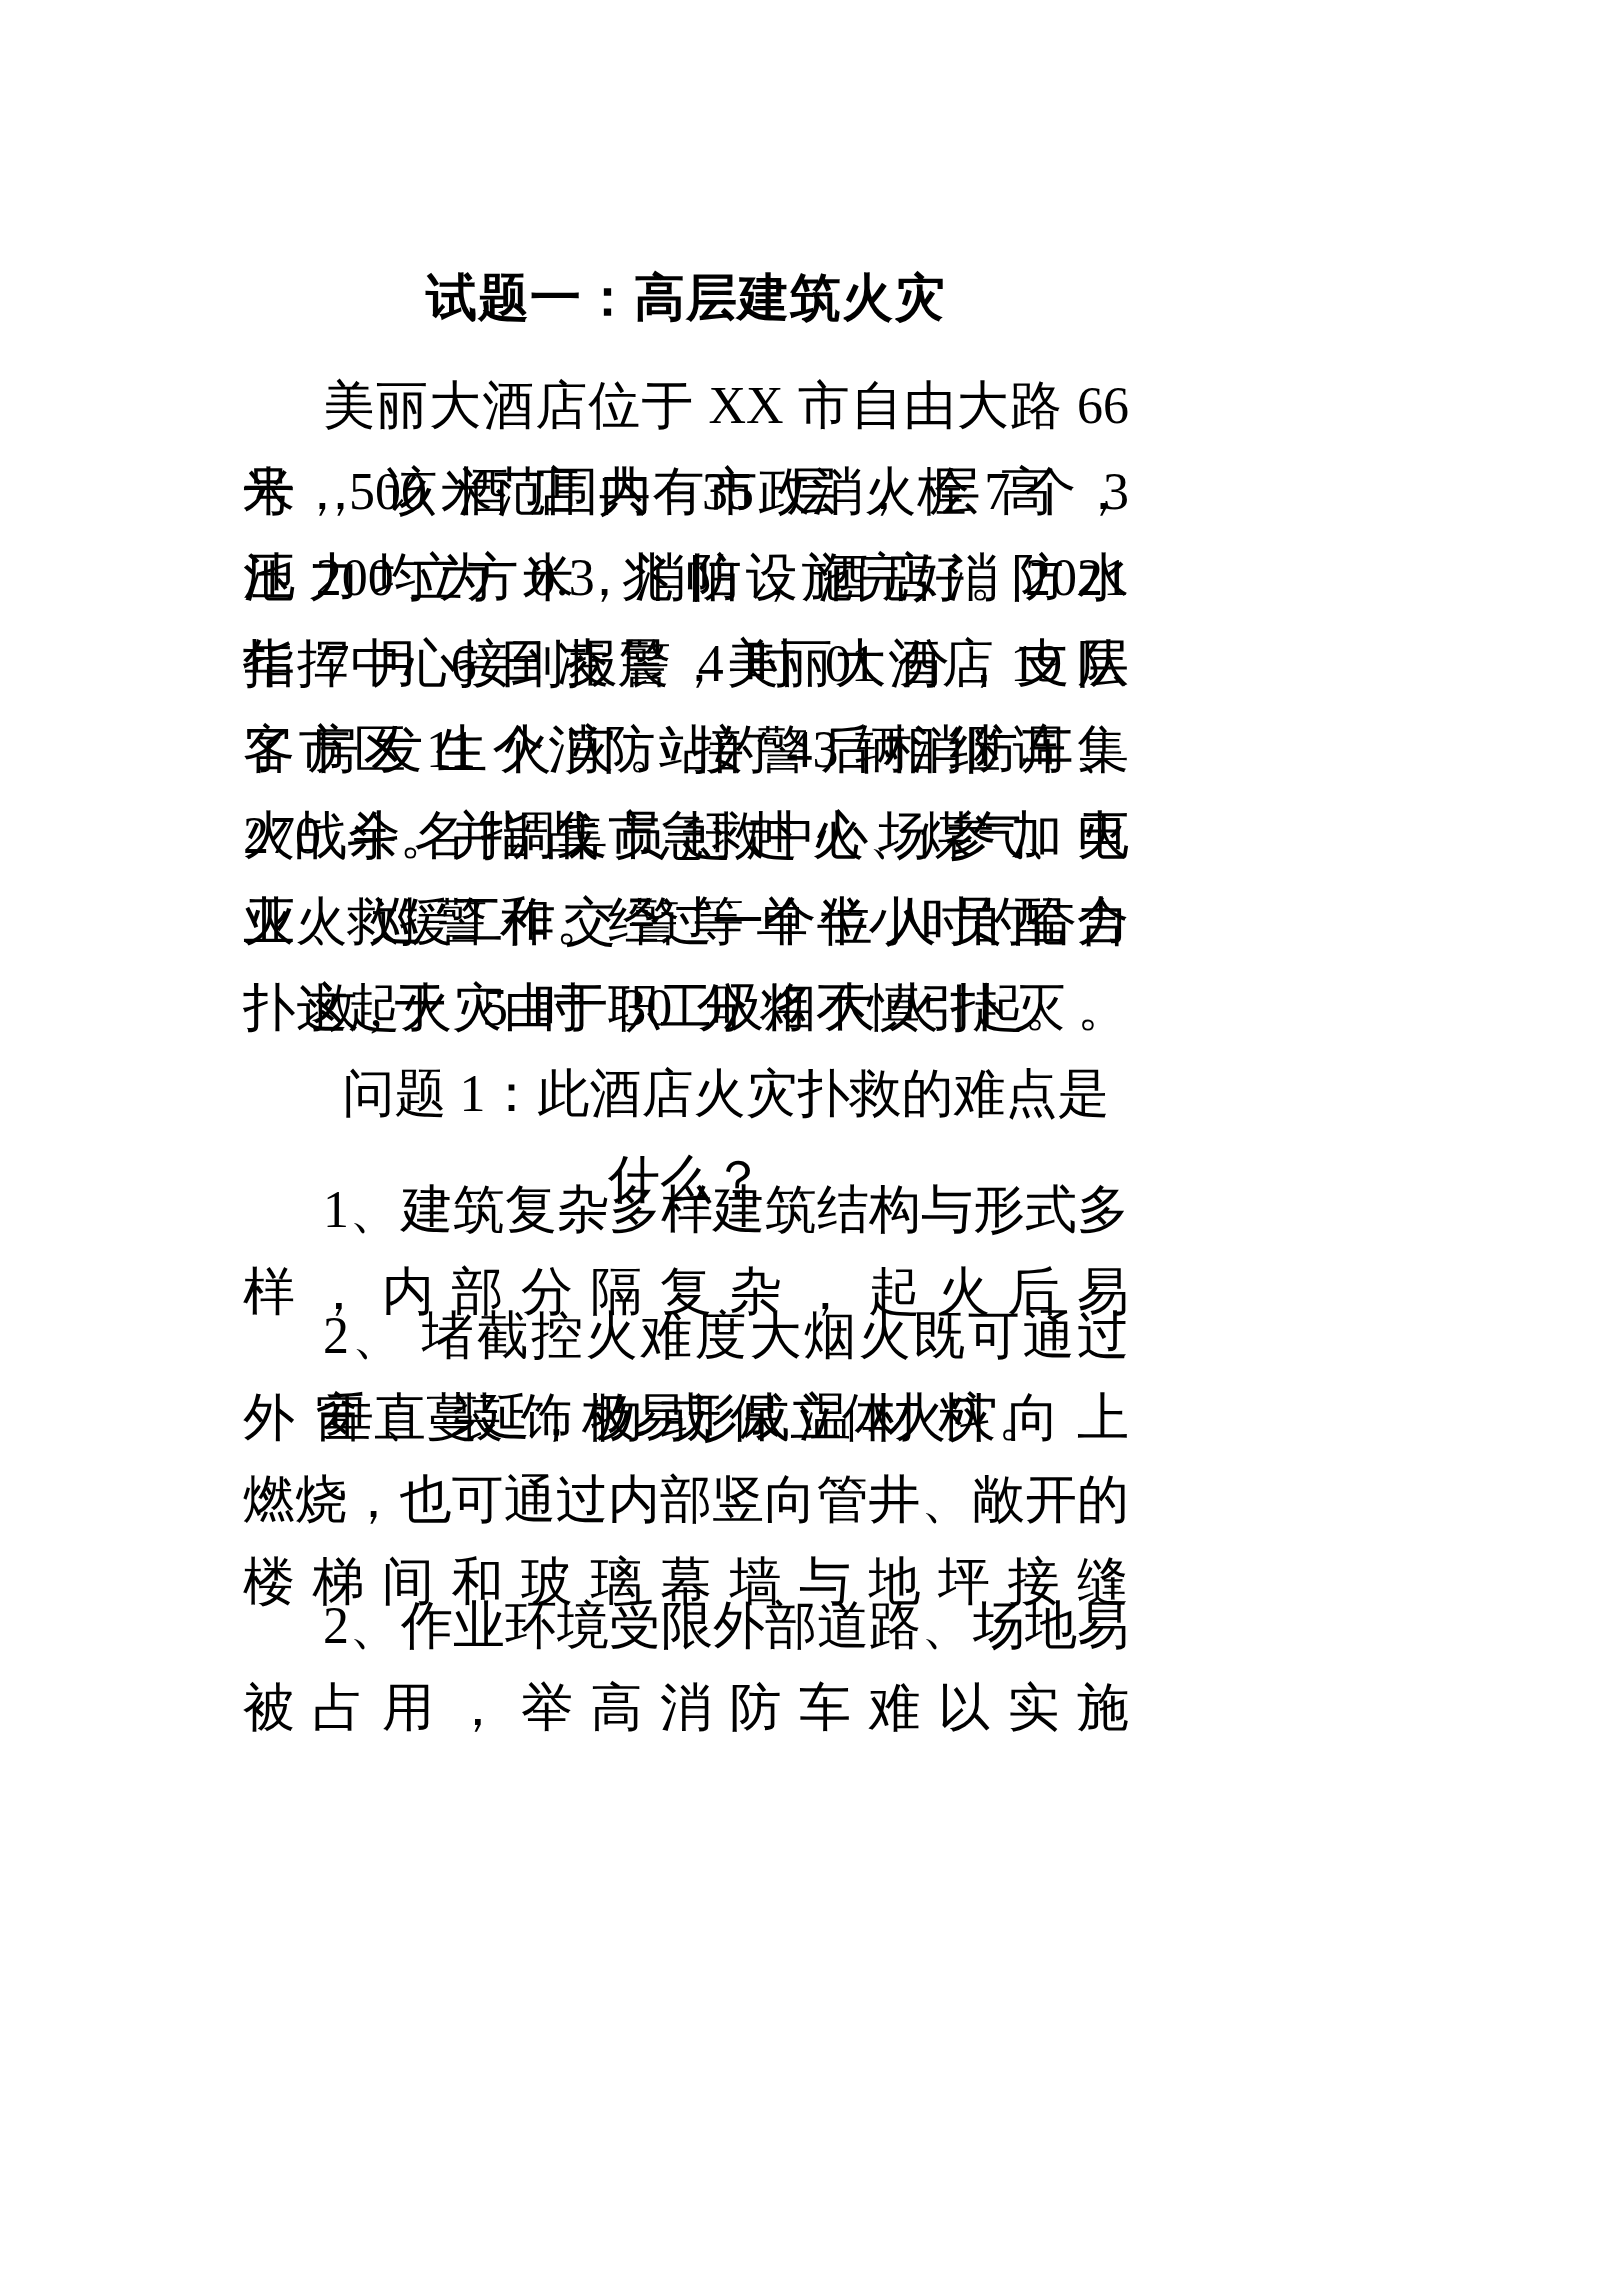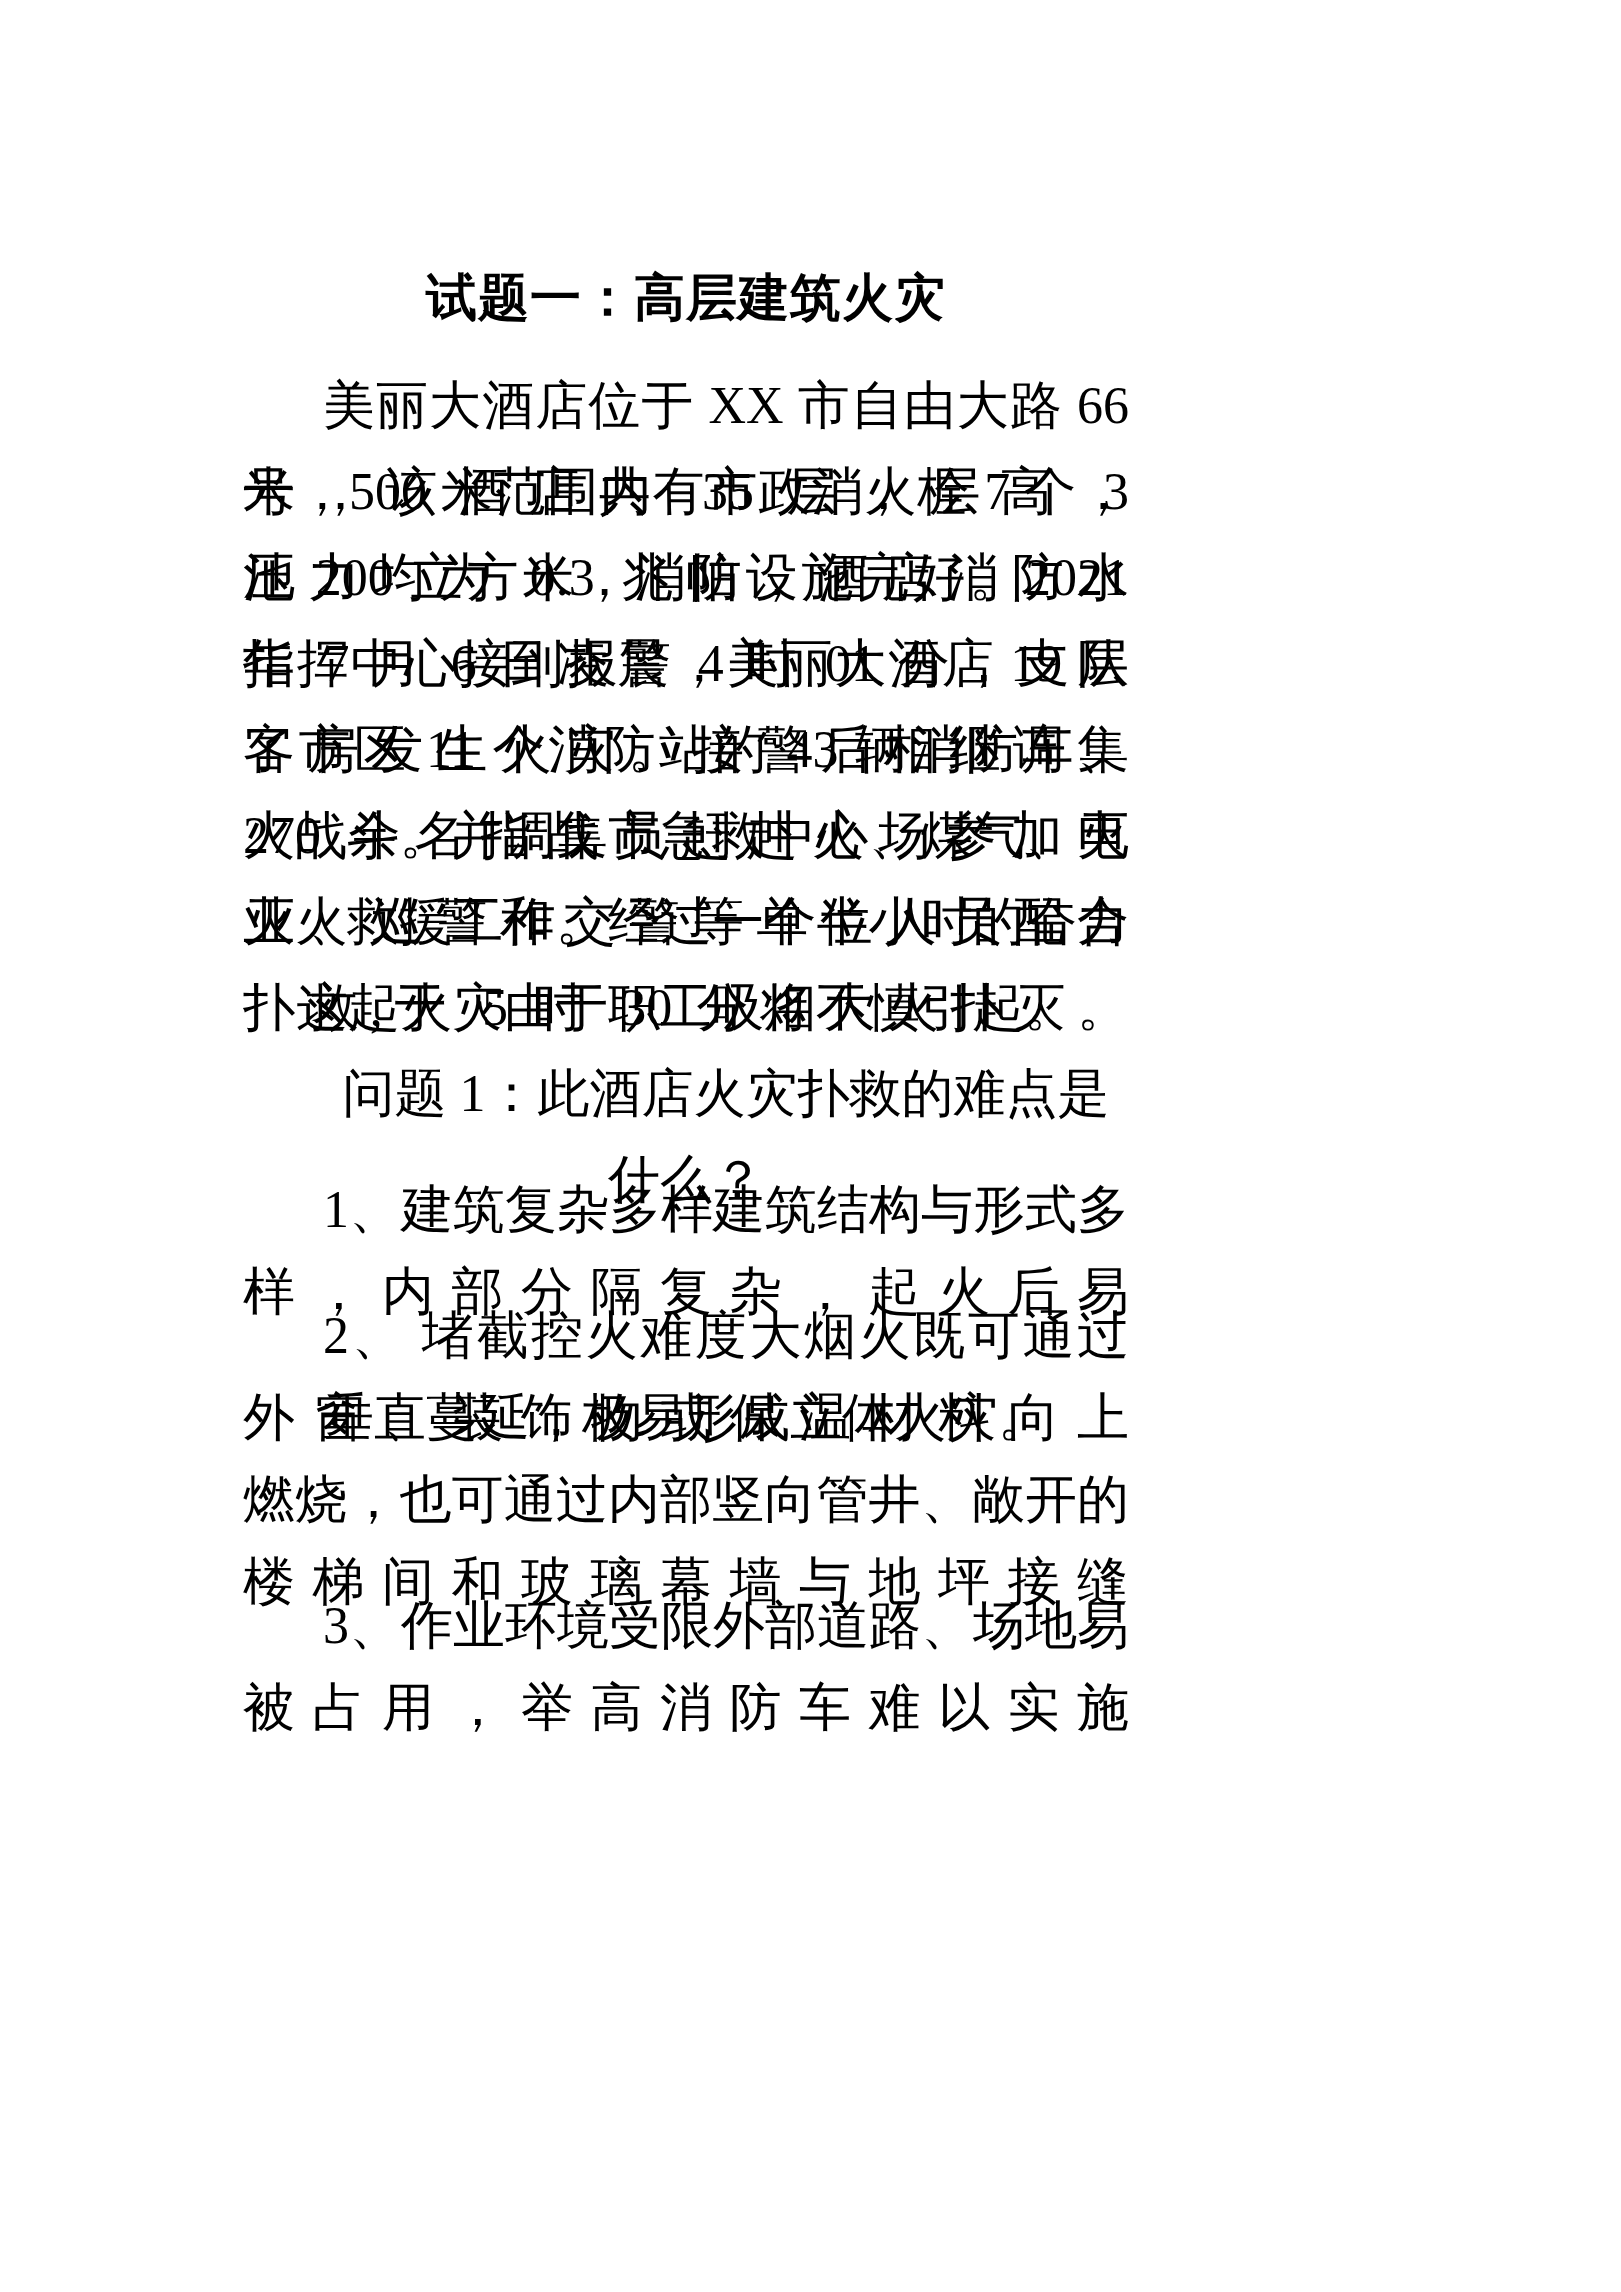--- a/index.html
+++ b/index.html
@@ -80,18 +80,18 @@
       <div class="line first full">1、建筑复杂多样建筑结构与形式多样，内部分隔复杂，起火后易</div>
     </div>
 
     <div class="answer answer-2">
       <div class="line first full">2、 堵截控火难度大烟火既可通过外窗、装饰物或保温材料向上</div>
       <div class="line">垂直蔓延，极易形成立体火灾。</div>
       <div class="line full">燃烧，也可通过内部竖向管井、敞开的楼梯间和玻璃幕墙与地坪接缝</div>
     </div>
 
     <div class="answer answer-3">
-      <div class="line first full">3、作业环境受限外部道路、场地易被占用，举高消防车难以实施</div>
+      <div class="line first full">2、作业环境受限外部道路、场地易被占用，举高消防车难以实施</div>
     </div>
 
   </div>
 </div>
 
 
 </body></html>

